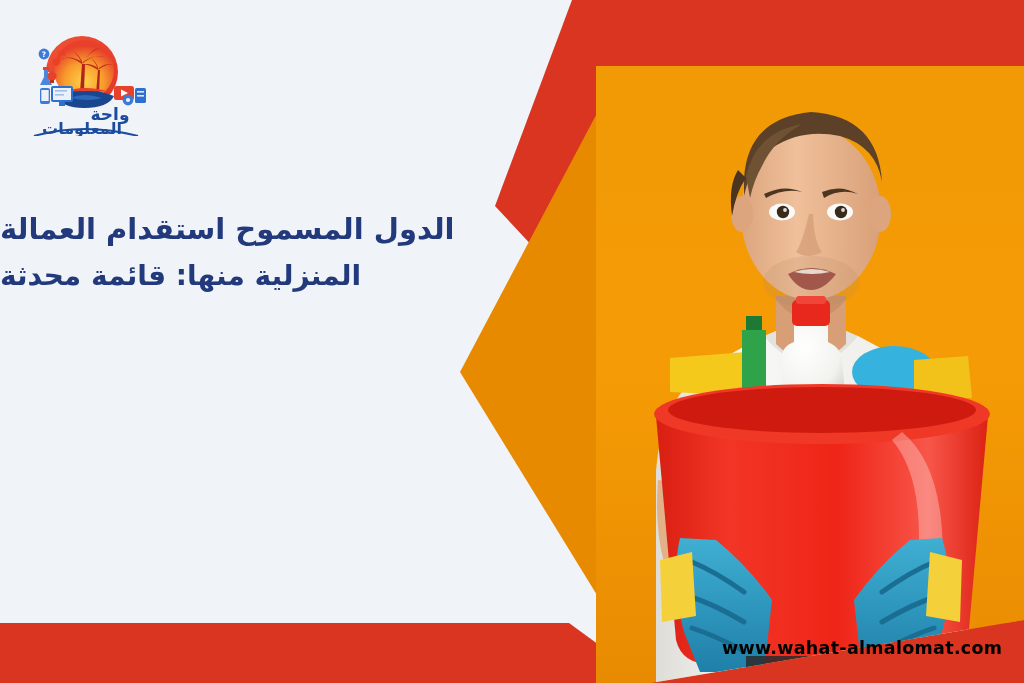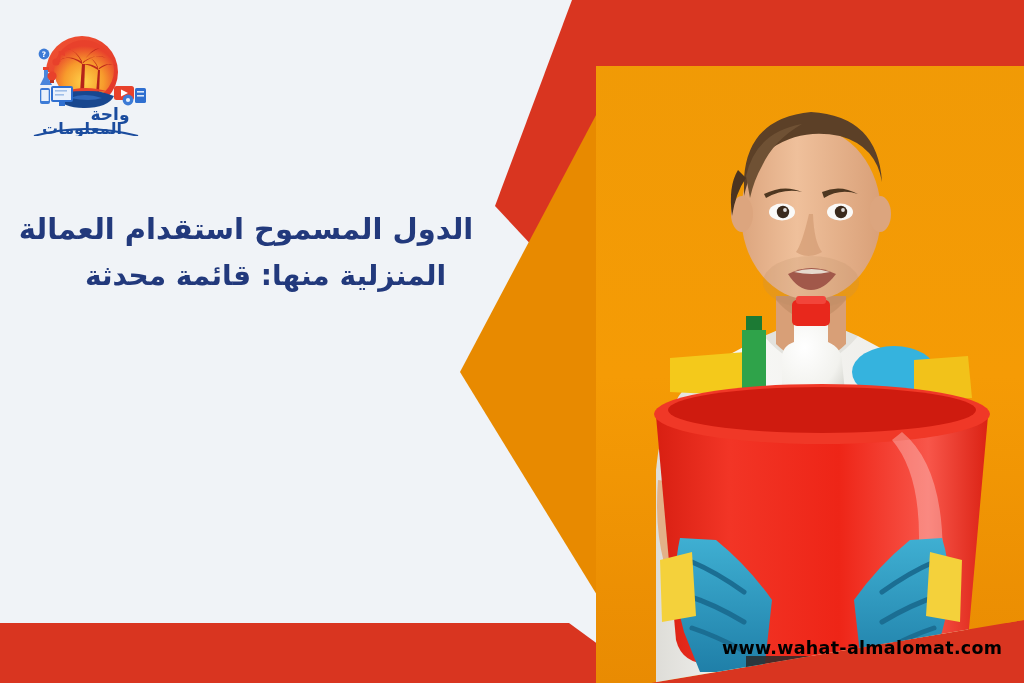--- a/index.html
+++ b/index.html
@@ -34,31 +34,31 @@
     height: 118px;
   }
   .logo-svg { display:block; width:132px; height:118px; }
 
   
   .headline {
     position: absolute;
     left: 0px;
     top: 206px;
     width: 492px;
-    text-align: center;
+    text-align: left;
     direction: rtl;
     color: #22397c;
     font-weight: 800;
     font-size: 29px;
     line-height: 1.62;
     letter-spacing: 0px;
     font-family: "DejaVu Sans", "Liberation Sans", sans-serif;
   }
   .headline .ln { display: block; white-space: nowrap; }
-  .headline .ln2 { font-size: 28px; margin-left: 39px; }
+  .headline .ln2 { font-size: 28px; }
 
   
   .photo {
     position: absolute;
     left: 596px;
     top: 0px;
     width: 428px;
     height: 683px;
     overflow: hidden;
   }

